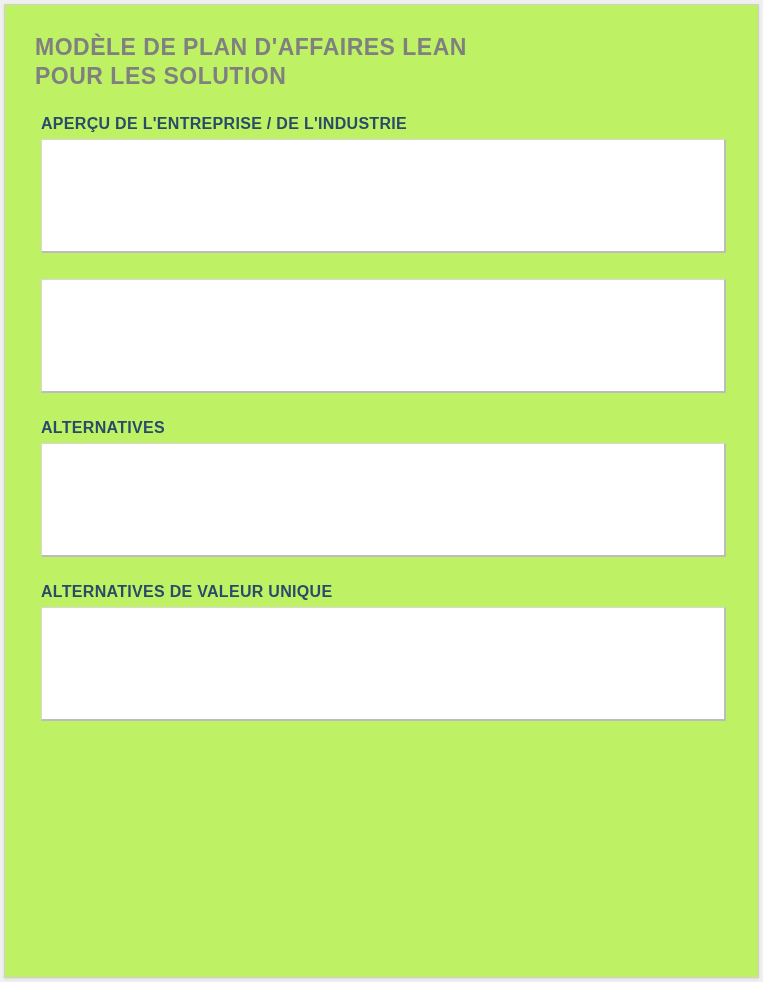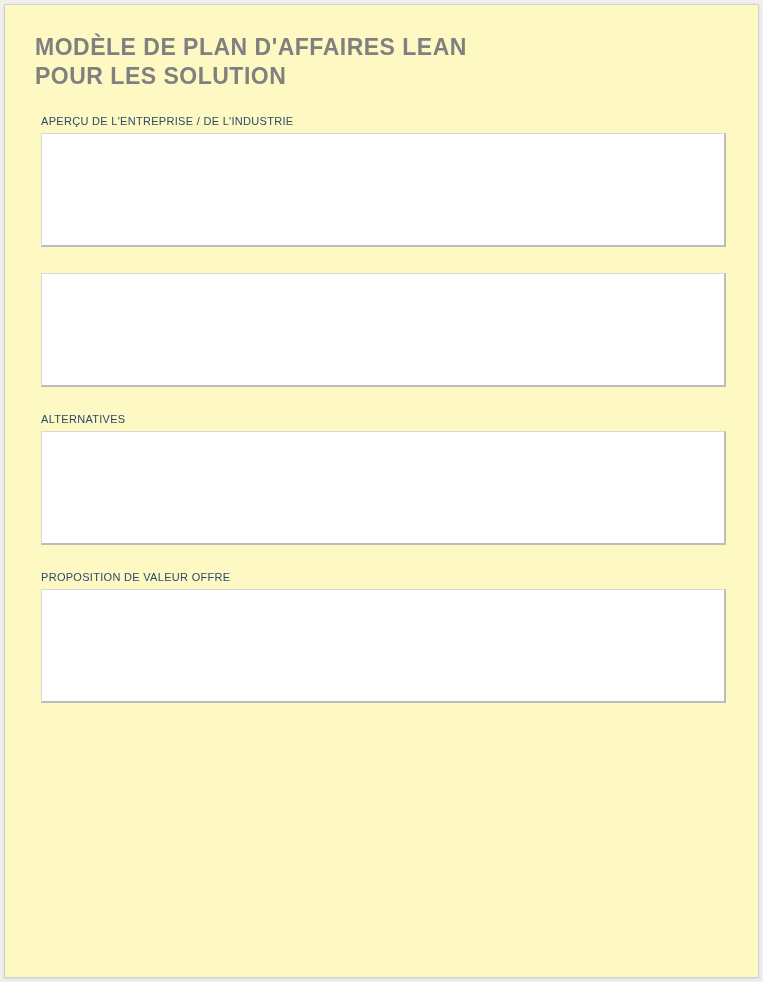--- a/index.html
+++ b/index.html
@@ -6,43 +6,43 @@
       margin: 0;
       padding: 0;
       box-sizing: border-box;
     }
     body {
       font-family: "Century Gothic", "Avant Garde", Arial, sans-serif;
       background: #f0f0f0;
       padding: 4px;
     }
     .page {
-      background: #fef9c3;
+      background: #bef264;
       width: 755px;
       height: 974px;
       border: 1px solid #d0d0d0;
       box-shadow: 0 1px 3px rgba(0,0,0,0.1);
       padding: 28px 30px 20px 30px;
     }
     .title {
       font-size: 23px;
       font-weight: bold;
       color: #808080;
       letter-spacing: 0.5px;
       line-height: 1.25;
       margin-bottom: 24px;
     }
     .section {
       margin-bottom: 22px;
       padding-left: 6px;
       padding-right: 2px;
     }
     .section-label {
-      font-size: 11px;
-      font-weight: normal;
+      font-size: 16px;
+      font-weight: bold;
       color: #2a4a6a;
       letter-spacing: 0.3px;
       margin-bottom: 6px;
     }
     .section-box {
       width: 100%;
       height: 114px;
       border: 1px solid #c0c0c0;
       border-top-color: #d8d8d8;
       border-left-color: #d8d8d8;
@@ -76,16 +76,16 @@
     <textarea class="section-box" style=""></textarea>
   </div>
 
 
   <div class="section">
     <div class="section-label">ALTERNATIVES</div>
     <textarea class="section-box" style=""></textarea>
   </div>
 
   <div class="section">
-    <div class="section-label">PROPOSITION DE VALEUR OFFRE</div>
+    <div class="section-label">ALTERNATIVES DE VALEUR UNIQUE</div>
     <textarea class="section-box" style=""></textarea>
   </div>
 </div>
 
 </body></html>

